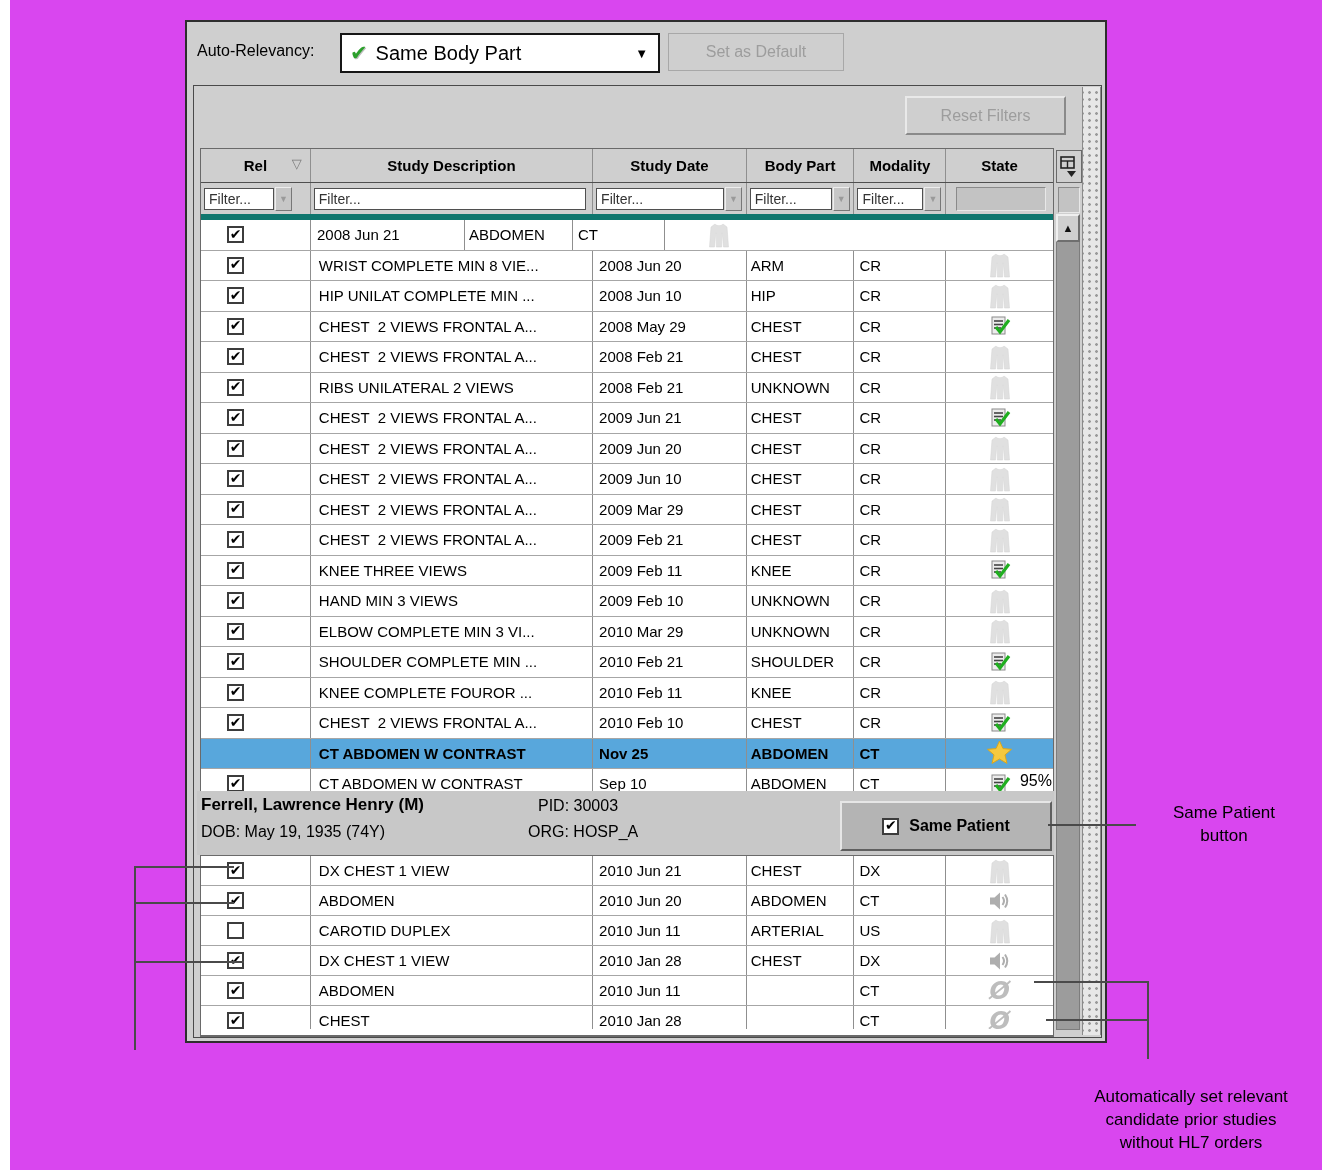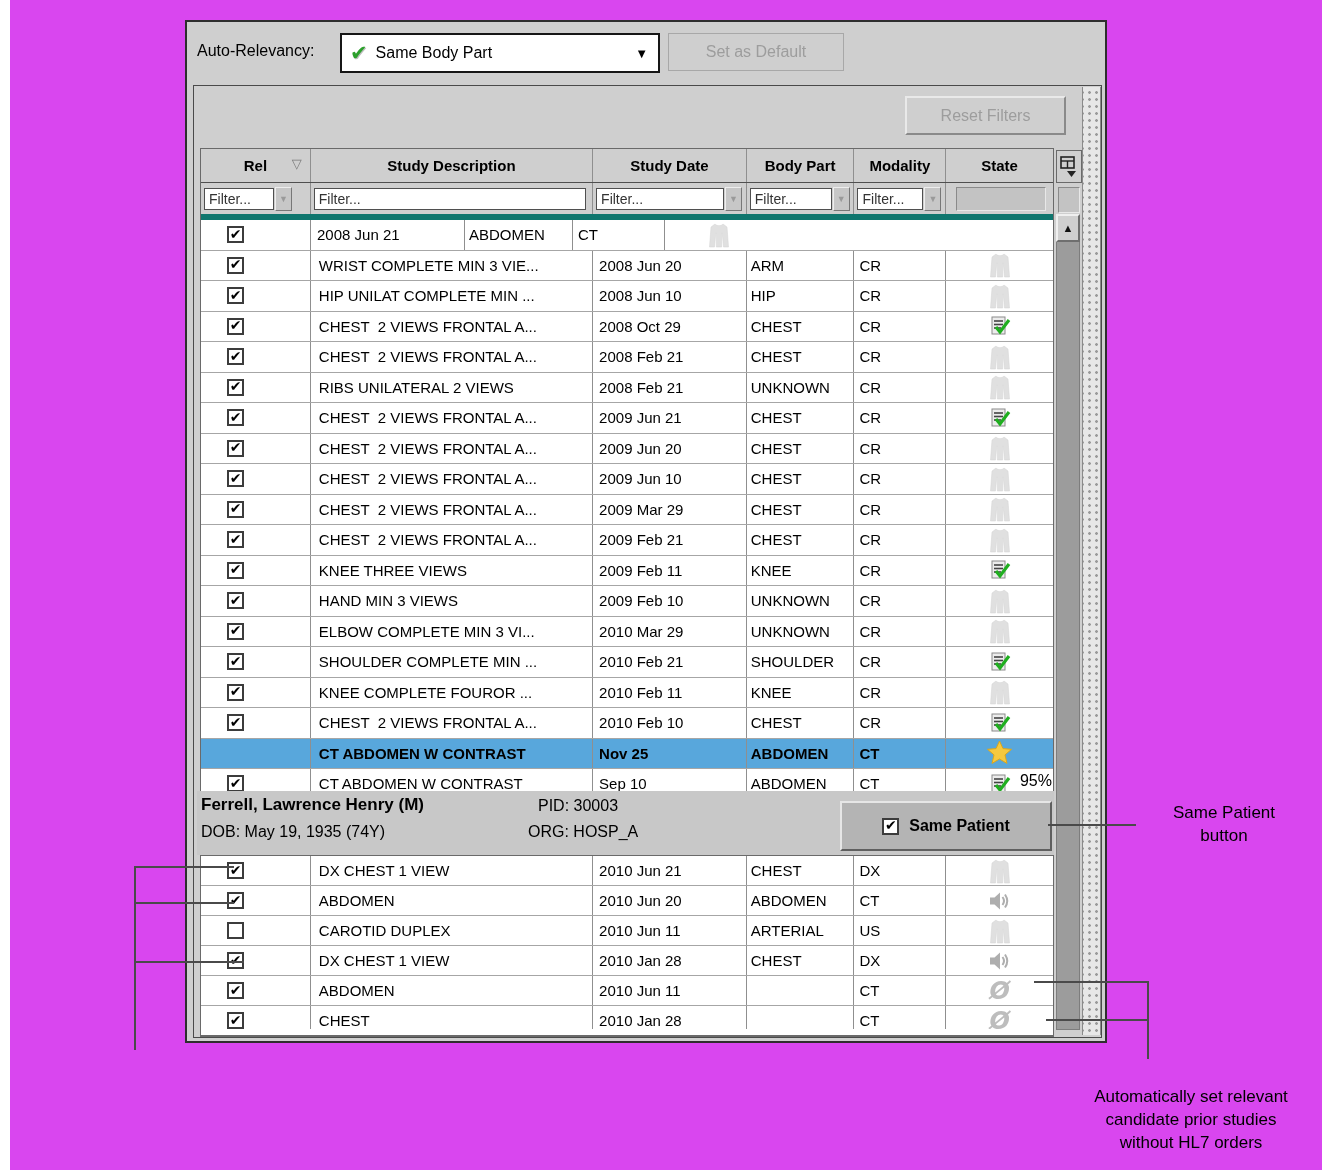--- a/index.html
+++ b/index.html
@@ -15,21 +15,21 @@
   .strip{left:1072px;top:87px;width:17px;height:948px;background-color:#e7e7e7;
          background-image:radial-gradient(circle,#9a9a9a 1.1px,transparent 1.6px);
          background-size:7px 7px;background-position:3px 2px;
          border-left:1px solid #8a8a8a;border-right:1px solid #8a8a8a;}
 
   
   .lbl{font-size:16px;}
   .combo{left:330px;top:33px;width:316px;height:36px;background:#fff;border:2px solid #161616;
          display:flex;align-items:center;cursor:default;}
   .combo .chk{color:#2ca02c;font-weight:bold;font-size:21px;margin:0 8px 0 8px;text-shadow:1px 1px 0 #bdbdbd;}
-  .combo .val{font-size:16px;}
+  .combo .val{font-size:20px;}
   .combo .arr{position:absolute;right:10px;font-size:13px;color:#000;}
   .btn{background:#cfcfcf;border-style:solid;border-width:2px;
        border-color:#efefef #6f6f6f #6f6f6f #efefef;display:flex;align-items:center;justify-content:center;
        font-size:16px;}
   .btn.disabled{color:#9d9d9d;border-width:1px;border-color:#a8a8a8;}
   .setdef{left:658px;top:33px;width:174px;height:36px;}
   .reset{left:895px;top:96px;width:157px;height:35px;border-width:2px;
          border-color:#e9e9e9 #8a8a8a #8a8a8a #e9e9e9;}
 
   
@@ -165,21 +165,21 @@
               <path d="M7 2 C9 4.2 13 4.2 15 2 L19 5 L20.5 25 H15.5 L14.2 11 H13.7 V25 H8.3 V11 H7.8 L6.5 25 H1.5 L3 5 Z" fill="#e0e0e0" stroke="#d2d2d2" stroke-width="0.5"></path>
             </svg>
           </div>
   </div>
         <div class="trow">
     <div class="cell c-rel">
             <span class="cb checked">
               <span class="mark">✔</span>
             </span>
           </div>
-    <div class="cell c-desc">WRIST COMPLETE MIN 3 VIE...</div>
+    <div class="cell c-desc">WRIST COMPLETE MIN 8 VIE...</div>
     <div class="cell c-date">2008 Jun 20</div>
     <div class="cell c-body">ARM</div>
     <div class="cell c-mod">CR</div>
     <div class="cell c-state">
             <svg width="22" height="26" viewBox="0 0 22 26">
               <path d="M7 2 C9 4.2 13 4.2 15 2 L19 5 L20.5 25 H15.5 L14.2 11 H13.7 V25 H8.3 V11 H7.8 L6.5 25 H1.5 L3 5 Z" fill="#e0e0e0" stroke="#d2d2d2" stroke-width="0.5"></path>
             </svg>
           </div>
   </div>
         <div class="trow">
@@ -198,21 +198,21 @@
             </svg>
           </div>
   </div>
         <div class="trow">
     <div class="cell c-rel">
             <span class="cb checked">
               <span class="mark">✔</span>
             </span>
           </div>
     <div class="cell c-desc">CHEST  2 VIEWS FRONTAL A...</div>
-    <div class="cell c-date">2008 Oct 29</div>
+    <div class="cell c-date">2008 May 29</div>
     <div class="cell c-body">CHEST</div>
     <div class="cell c-mod">CR</div>
     <div class="cell c-state">
             <svg width="22" height="22" viewBox="0 0 22 22">
               <rect x="3" y="2" width="13" height="17" fill="#ececec" stroke="#8a8a8a"></rect>
               <line x1="5" y1="6" x2="14" y2="6" stroke="#444" stroke-width="1.6"></line>
               <line x1="5" y1="9.5" x2="14" y2="9.5" stroke="#444" stroke-width="1.6"></line>
               <line x1="5" y1="13" x2="12" y2="13" stroke="#444" stroke-width="1.6"></line>
               <path d="M7 12 L11 17 L20 5" fill="none" stroke="#1fae1f" stroke-width="3.2"></path>
             </svg>

